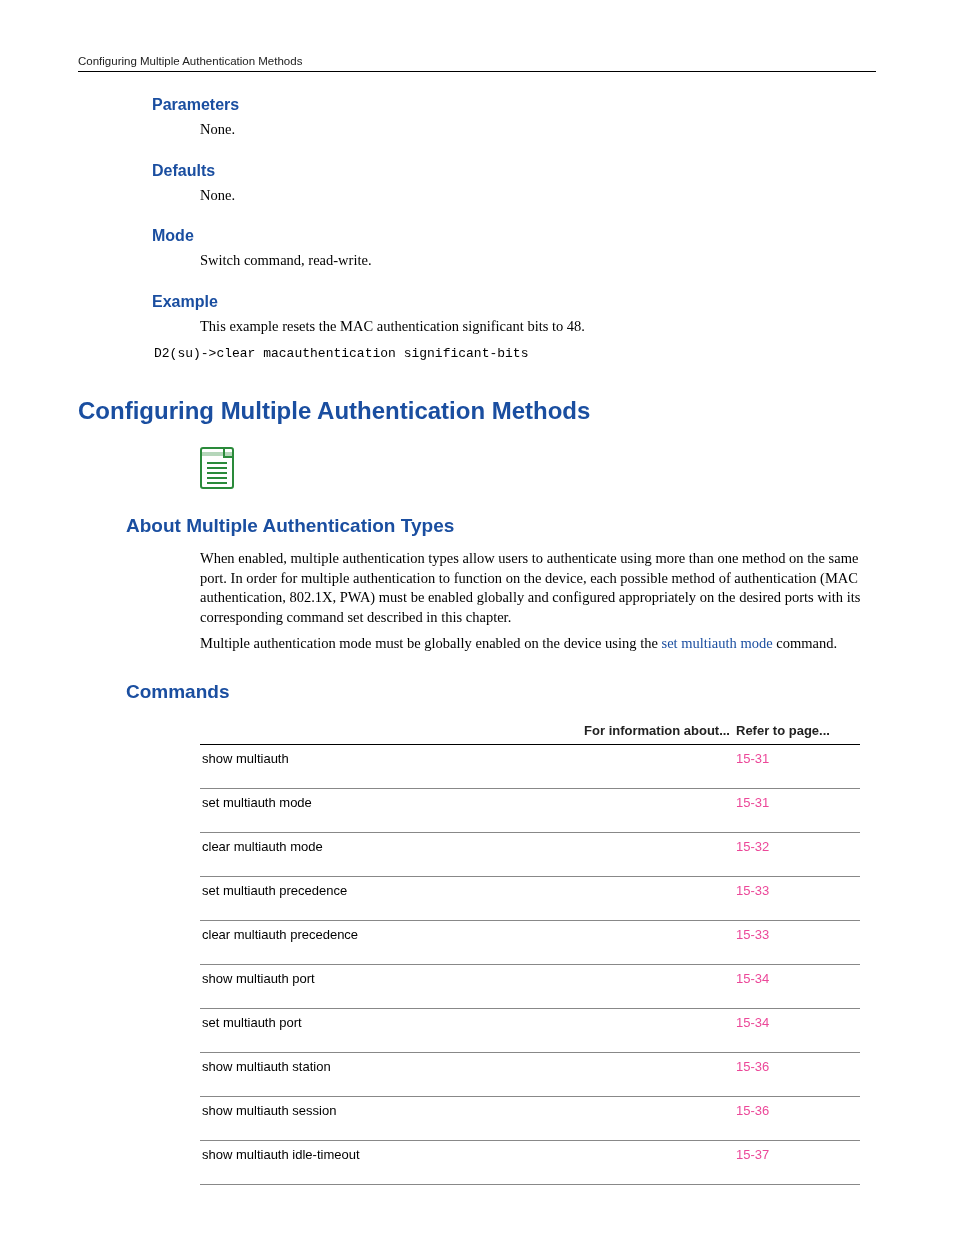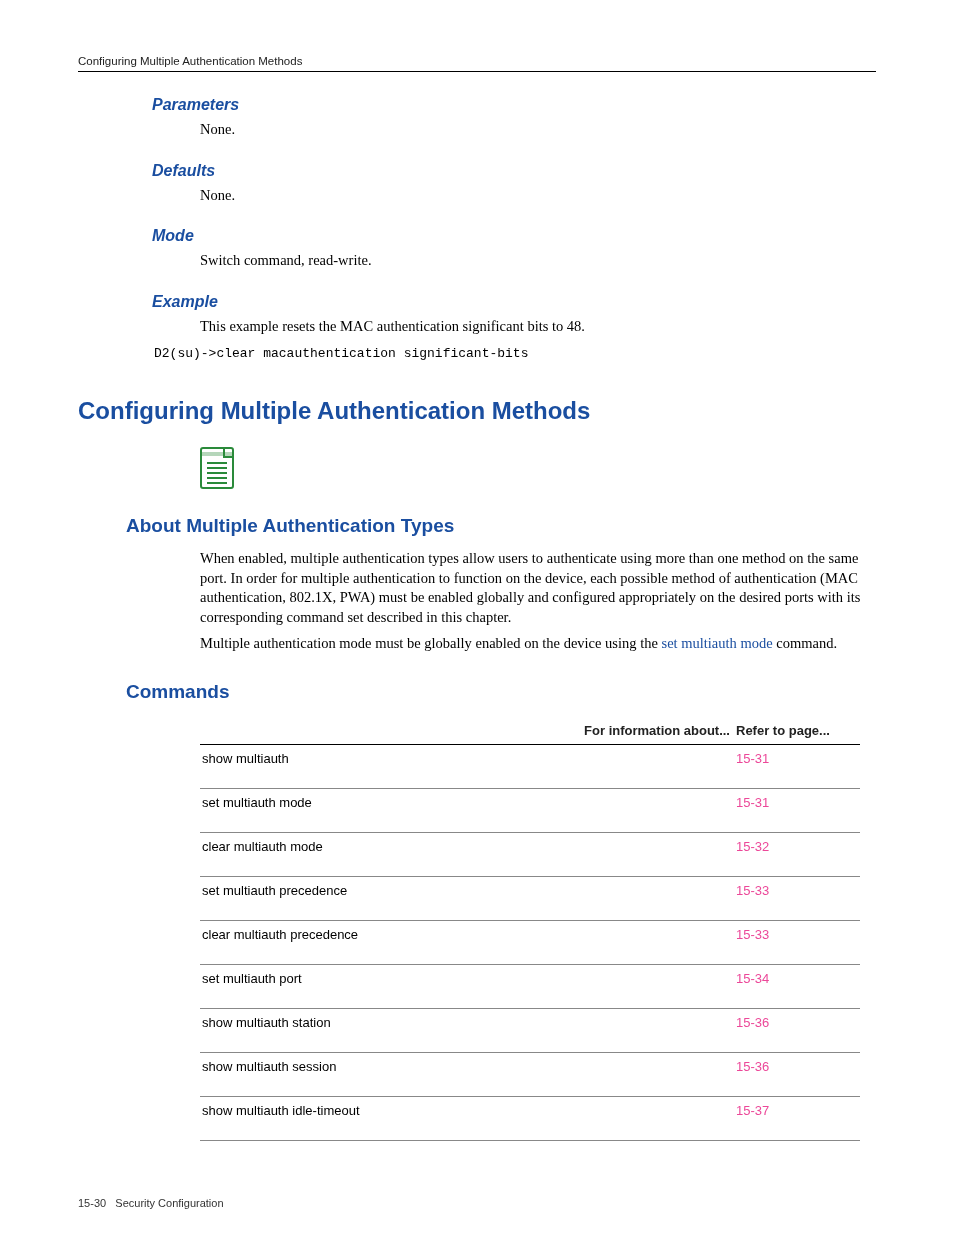--- a/index.html
+++ b/index.html
@@ -18,21 +18,20 @@
     padding-bottom: 4px;
     border-bottom: 1px solid #000;
     margin-bottom: 24px;
   }
   .h3blue {
     font-family: Arial, Helvetica, sans-serif;
     font-weight: bold;
     color: #1a4ea0;
     font-size: 16px;
     margin: 22px 0 6px 74px;
-    font-style: italic;
   }
   .bodytext {
     font-family: Georgia, 'Book Antiqua', Palatino, serif;
     font-size: 14.5px;
     line-height: 1.35;
     margin: 6px 0 0 122px;
     max-width: 680px;
   }
   .codeblock {
     font-family: 'Courier New', monospace;
@@ -181,20 +180,24 @@
       </tr>
       <tr>
         <td>set multiauth precedence</td>
         <td class="pg"><a href="#">15-33</a></td>
       </tr>
       <tr>
         <td>clear multiauth precedence</td>
         <td class="pg"><a href="#">15-33</a></td>
       </tr>
       <tr>
+        <td>show multiauth port</td>
+        <td class="pg"><a href="#">15-34</a></td>
+      </tr>
+      <tr>
         <td>set multiauth port</td>
         <td class="pg"><a href="#">15-34</a></td>
       </tr>
       <tr>
         <td>show multiauth station</td>
         <td class="pg"><a href="#">15-36</a></td>
       </tr>
       <tr>
         <td>show multiauth session</td>
         <td class="pg"><a href="#">15-36</a></td>

